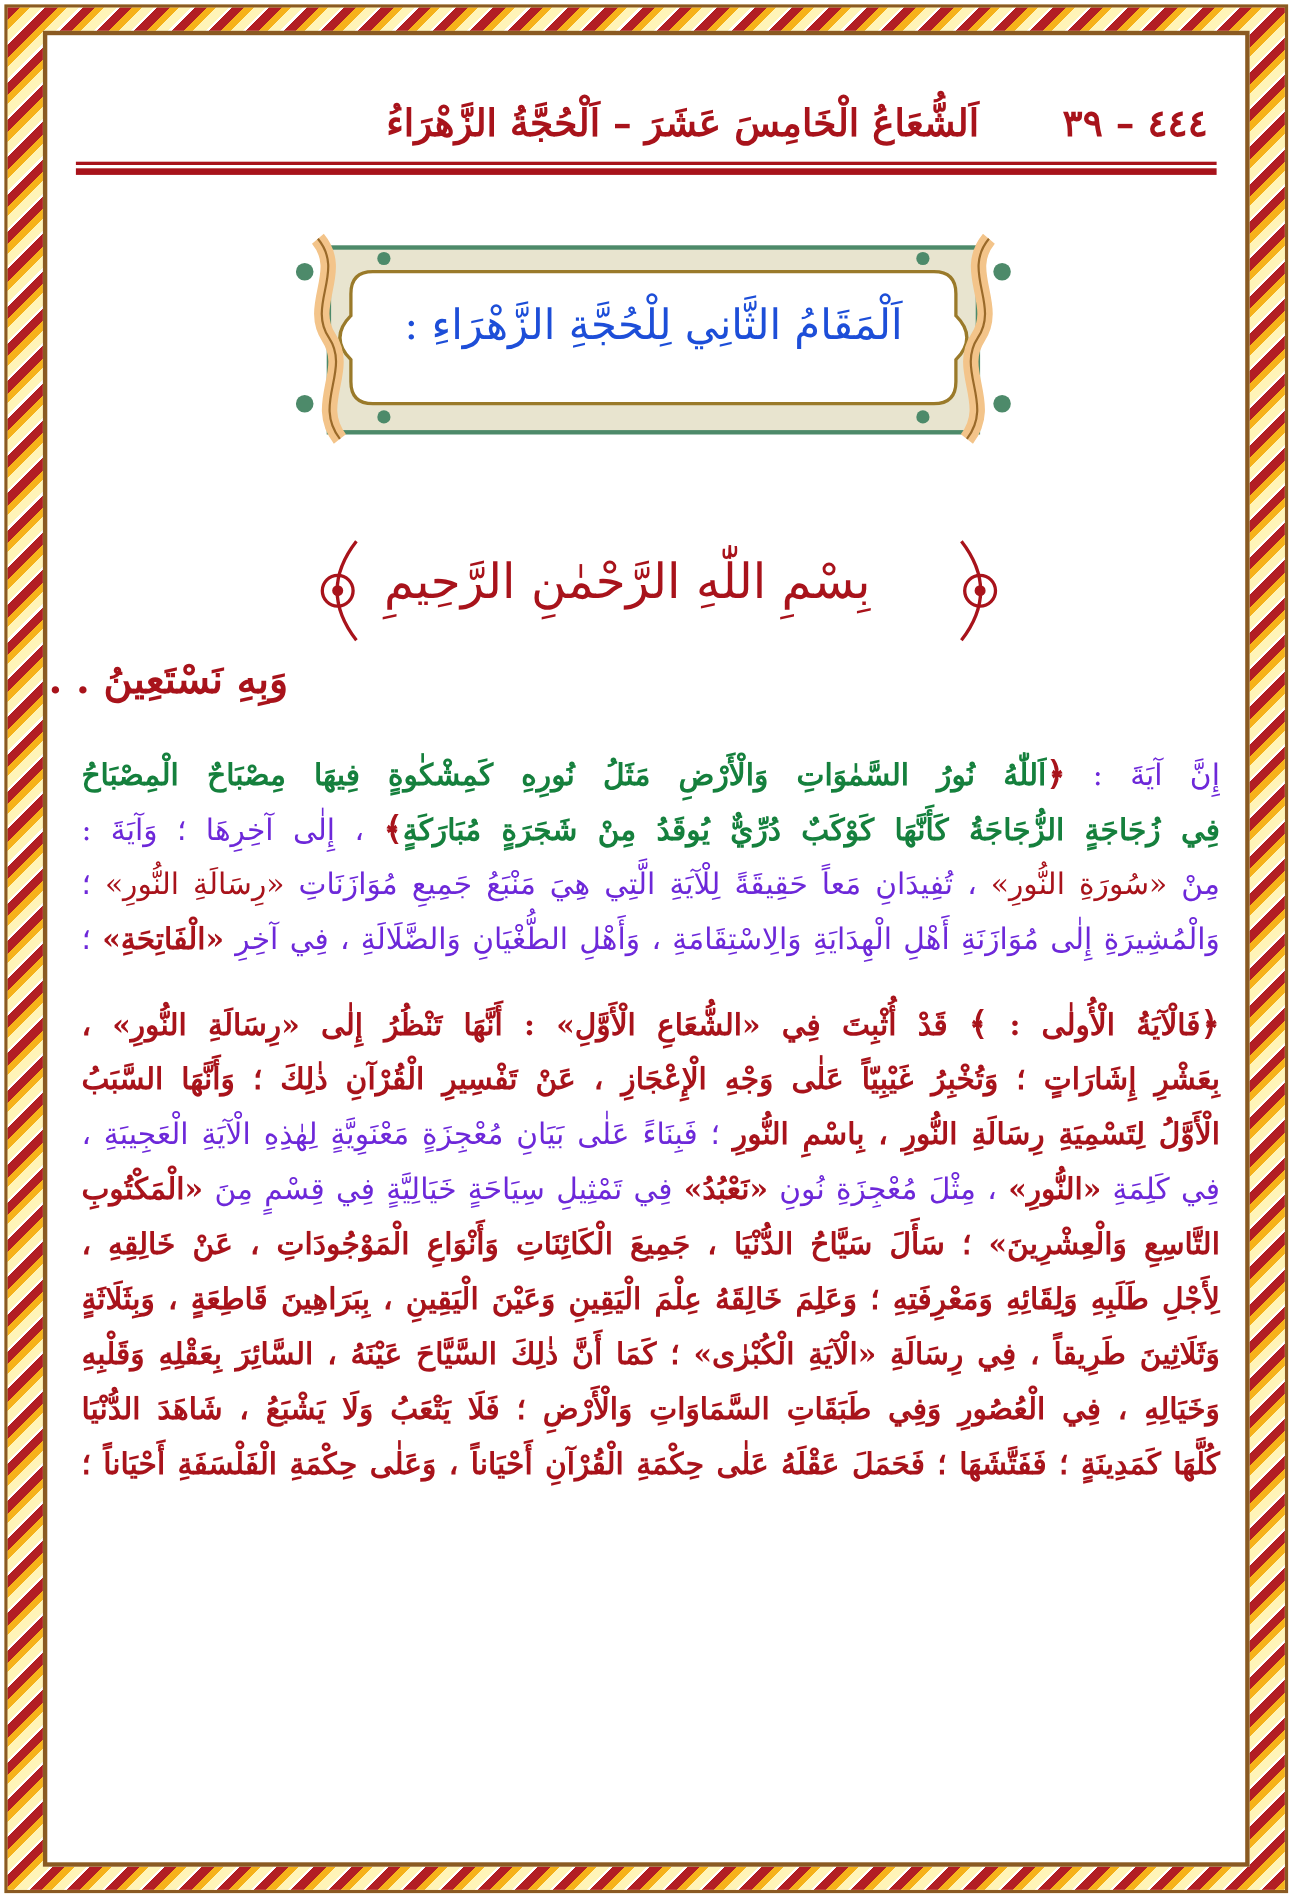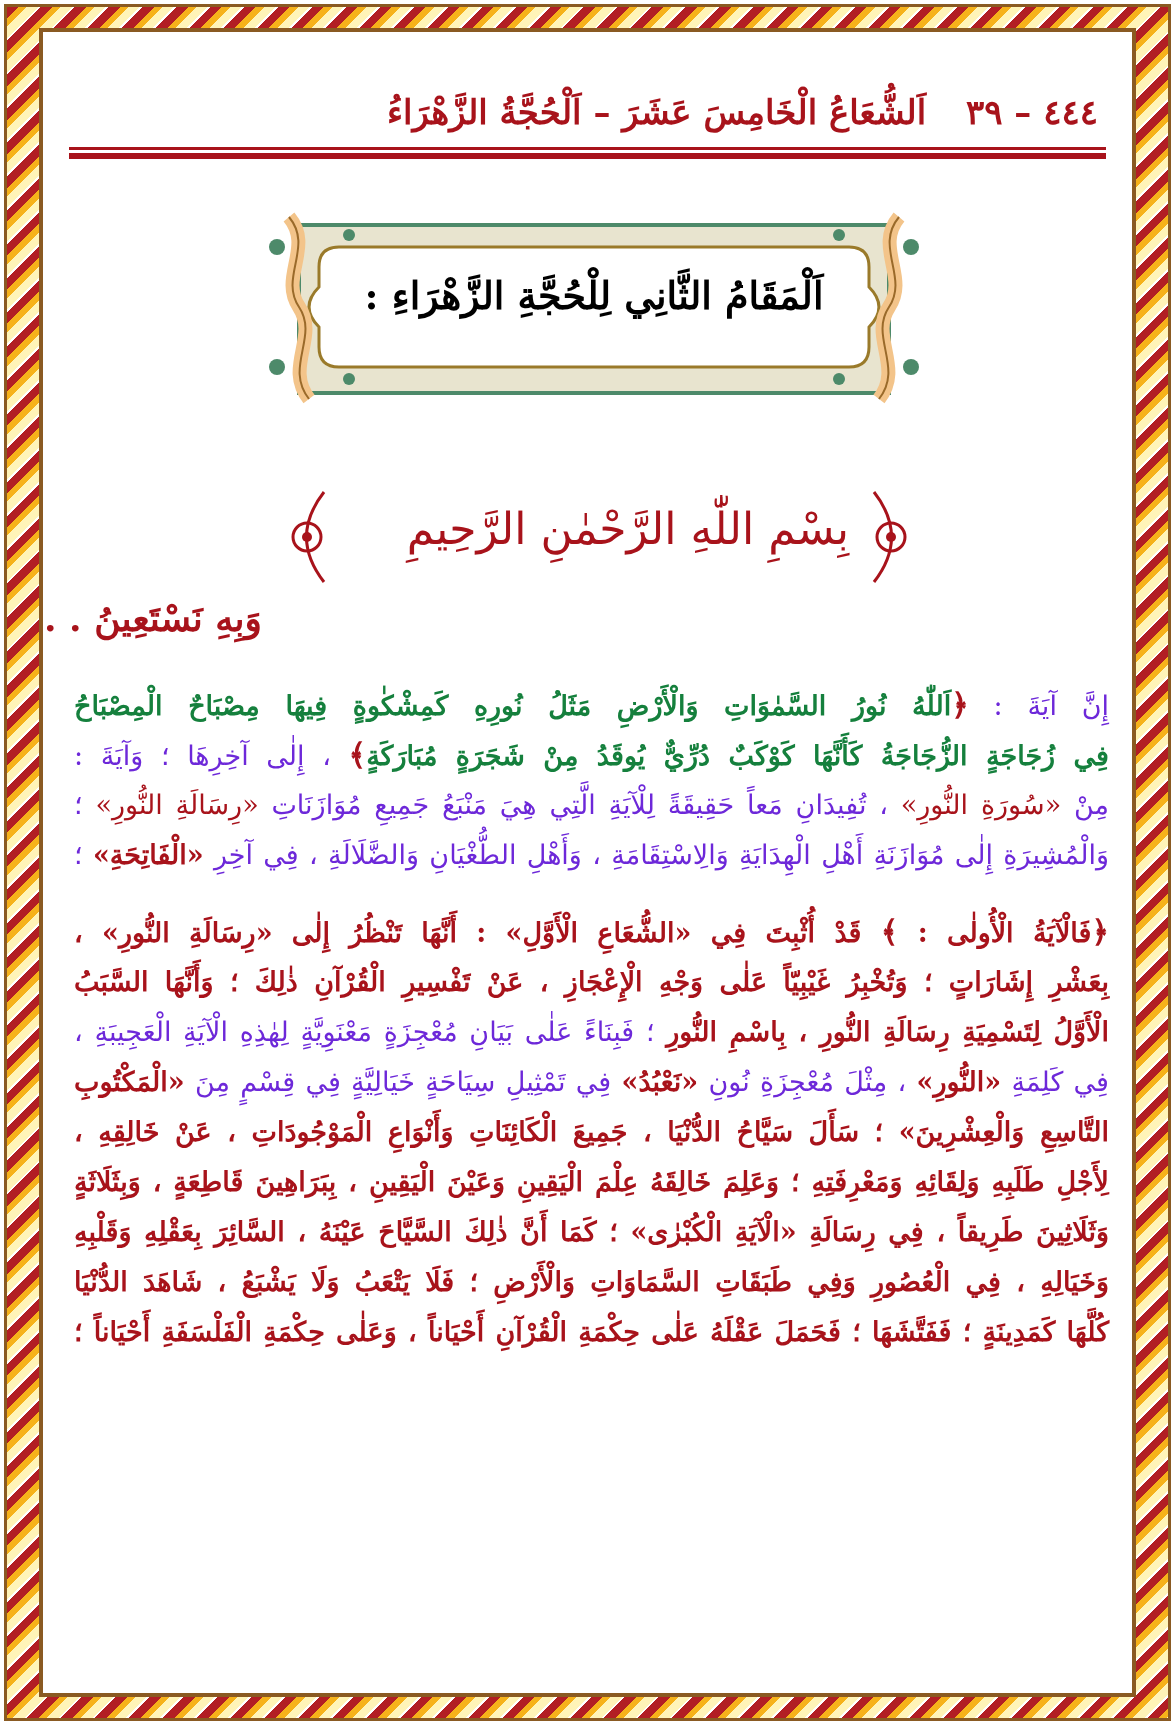--- a/index.html
+++ b/index.html
@@ -11,31 +11,31 @@
     background:
       repeating-linear-gradient(135deg, #b21e24 0 8px, #f6b21a 8px 14px, #fff4b8 14px 22px, #ffffff 22px 24px);
   }
   .frame-inner { position:absolute; left:39px; top:28px; right:39px; bottom:28px;
     border:4px solid #8a5a22; background:#ffffff; }
   .page { position:absolute; left:44px; top:32px; right:44px; bottom:32px; direction:rtl; }
 
   .header { position:absolute; top:60px; left:25px; right:25px; height:80px; }
   .header-title { position:absolute; top:0; right:8px; color:#a8131b; font-weight:bold;
     font-size:34px; white-space:nowrap; }
-  .header-title .pages { margin-left:28px; letter-spacing:2px; }
+  .header-title .pages { margin-left:64px; letter-spacing:2px; }
   .rule-thin { position:absolute; left:0; right:0; top:55px; height:3px; background:#a8131b; }
   .rule-thick { position:absolute; left:0; right:0; top:61px; height:6px; background:#a8131b; }
 
   .title-box { position:absolute; top:175px; left:225px; width:650px; height:200px; }
   .title-ornament { position:absolute; inset:0; }
   .title-text { position:absolute; left:60px; right:60px; top:66px; text-align:center;
-    color:#000000; font-weight:bold; font-size:38px; }
+    color:#1d4ed8; font-weight:normal; font-size:38px; }
 
   .basmala { position:absolute; top:455px; left:235px; width:640px; height:100px; }
-  .basmala-text { position:absolute; left:70px; right:70px; top:16px; text-align:right;
+  .basmala-text { position:absolute; left:70px; right:70px; top:16px; text-align:left;
     color:#a8131b; font-size:44px; font-family:"DejaVu Serif", serif; }
   .wabihi { position:absolute; top:565px; left:0; right:0; text-align:left; color:#a8131b;
     font-weight:bold; font-size:36px; }
 
   .body-text { position:absolute; top:648px; left:30px; right:22px; font-size:27px;
     line-height:50px; text-align:justify; text-align-last:justify; color:#111; }
   .line { display:block; white-space:nowrap; text-align:justify; text-align-last:justify; height:50px; }
   .blue { color:#15803d; font-weight:bold; }
   .red { color:#a8131b; font-weight:bold; }
   .redn { color:#a8131b; }

